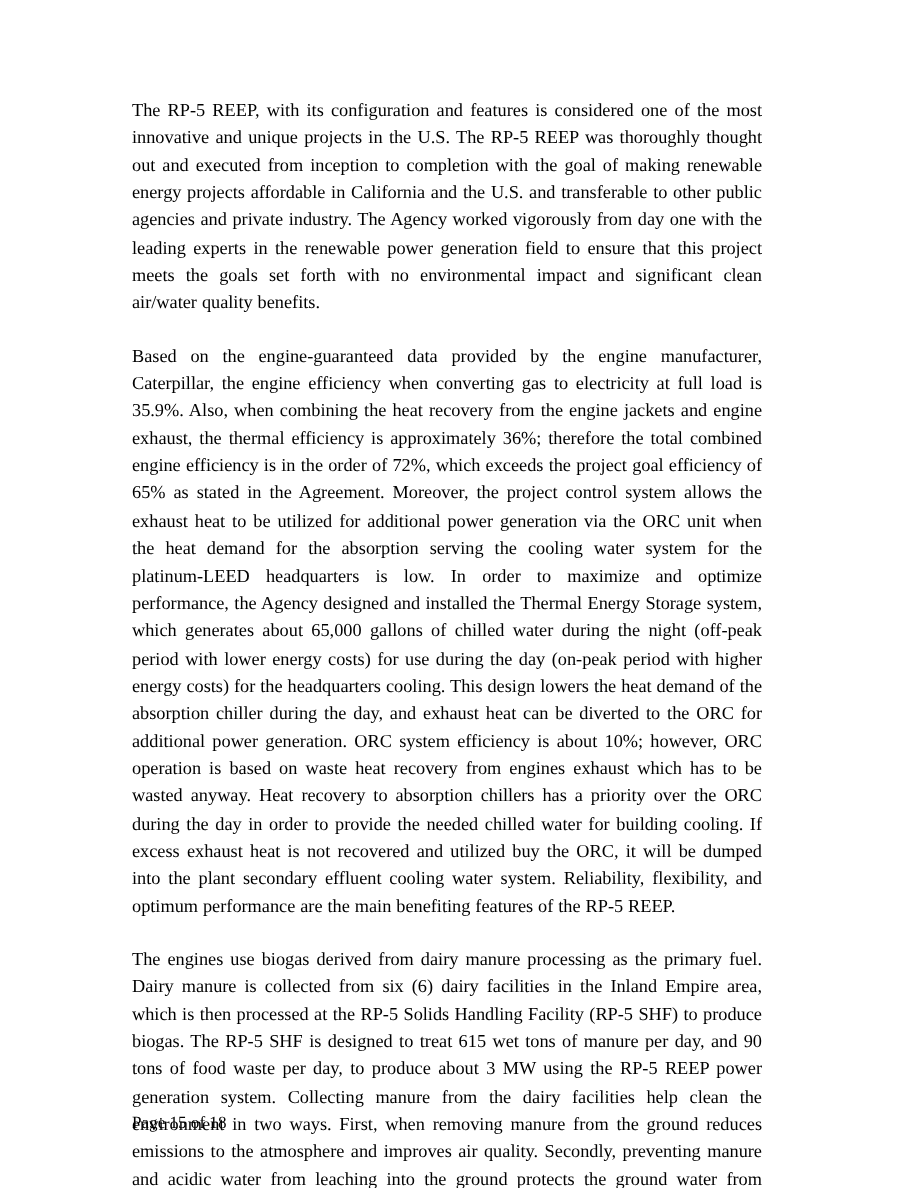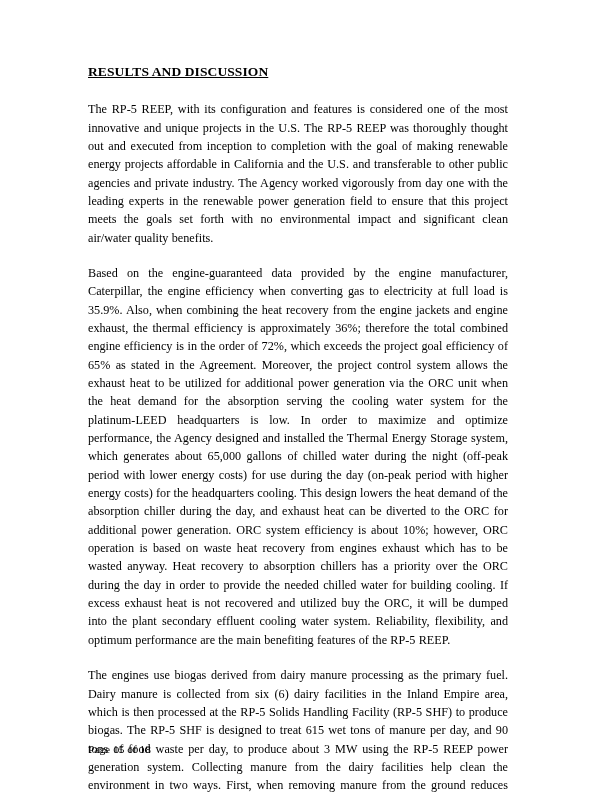--- a/index.html
+++ b/index.html
@@ -63,23 +63,20 @@
     color: #000000;
   }
 </style>
 </head>
 <body>
 
 <div class="page">
 
   <div class="content">
 
-    <div class="section-heading">
-      <span>RESULTS AND DISCUSSION</span>
-    </div>
 
     <p class="body-par">The RP-5 REEP, with its configuration and features is considered one of the most innovative and unique projects in the U.S. The RP-5 REEP was thoroughly thought out and executed from inception to completion with the goal of making renewable energy projects affordable in California and the U.S. and transferable to other public agencies and private industry. The Agency worked vigorously from day one with the leading experts in the renewable power generation field to ensure that this project meets the goals set forth with no environmental impact and significant clean air/water quality benefits.</p>
 
     <p class="body-par">Based on the engine-guaranteed data provided by the engine manufacturer, Caterpillar, the engine efficiency when converting gas to electricity at full load is 35.9%. Also, when combining the heat recovery from the engine jackets and engine exhaust, the thermal efficiency is approximately 36%; therefore the total combined engine efficiency is in the order of 72%, which exceeds the project goal efficiency of 65% as stated in the Agreement. Moreover, the project control system allows the exhaust heat to be utilized for additional power generation via the ORC unit when the heat demand for the absorption serving the cooling water system for the platinum-LEED headquarters is low. In order to maximize and optimize performance, the Agency designed and installed the Thermal Energy Storage system, which generates about 65,000 gallons of chilled water during the night (off-peak period with lower energy costs) for use during the day (on-peak period with higher energy costs) for the headquarters cooling. This design lowers the heat demand of the absorption chiller during the day, and exhaust heat can be diverted to the ORC for additional power generation. ORC system efficiency is about 10%; however, ORC operation is based on waste heat recovery from engines exhaust which has to be wasted anyway. Heat recovery to absorption chillers has a priority over the ORC during the day in order to provide the needed chilled water for building cooling. If excess exhaust heat is not recovered and utilized buy the ORC, it will be dumped into the plant secondary effluent cooling water system.  Reliability, flexibility, and optimum performance are the main benefiting features of the RP-5 REEP.</p>
 
     <p class="body-par">The engines use biogas derived from dairy manure processing as the primary fuel. Dairy manure is collected from six (6) dairy facilities in the Inland Empire area, which is then processed at the RP-5 Solids Handling Facility (RP-5 SHF) to produce biogas. The RP-5 SHF is designed to treat 615 wet tons of manure per day, and 90 tons of food waste per day, to produce about 3 MW using the RP-5 REEP power generation system. Collecting manure from the dairy facilities help clean the environment in two ways. First, when removing manure from the ground reduces emissions to the atmosphere and improves air quality.  Secondly, preventing manure and acidic water from leaching into the ground protects the ground water from contamination. An environmental study performed by a professional consultant, Environmental Resources Trust, Inc. revealed the following average emission reductions:</p>
 
   </div>
 
   <div class="footer">Page 15 of 18</div>

